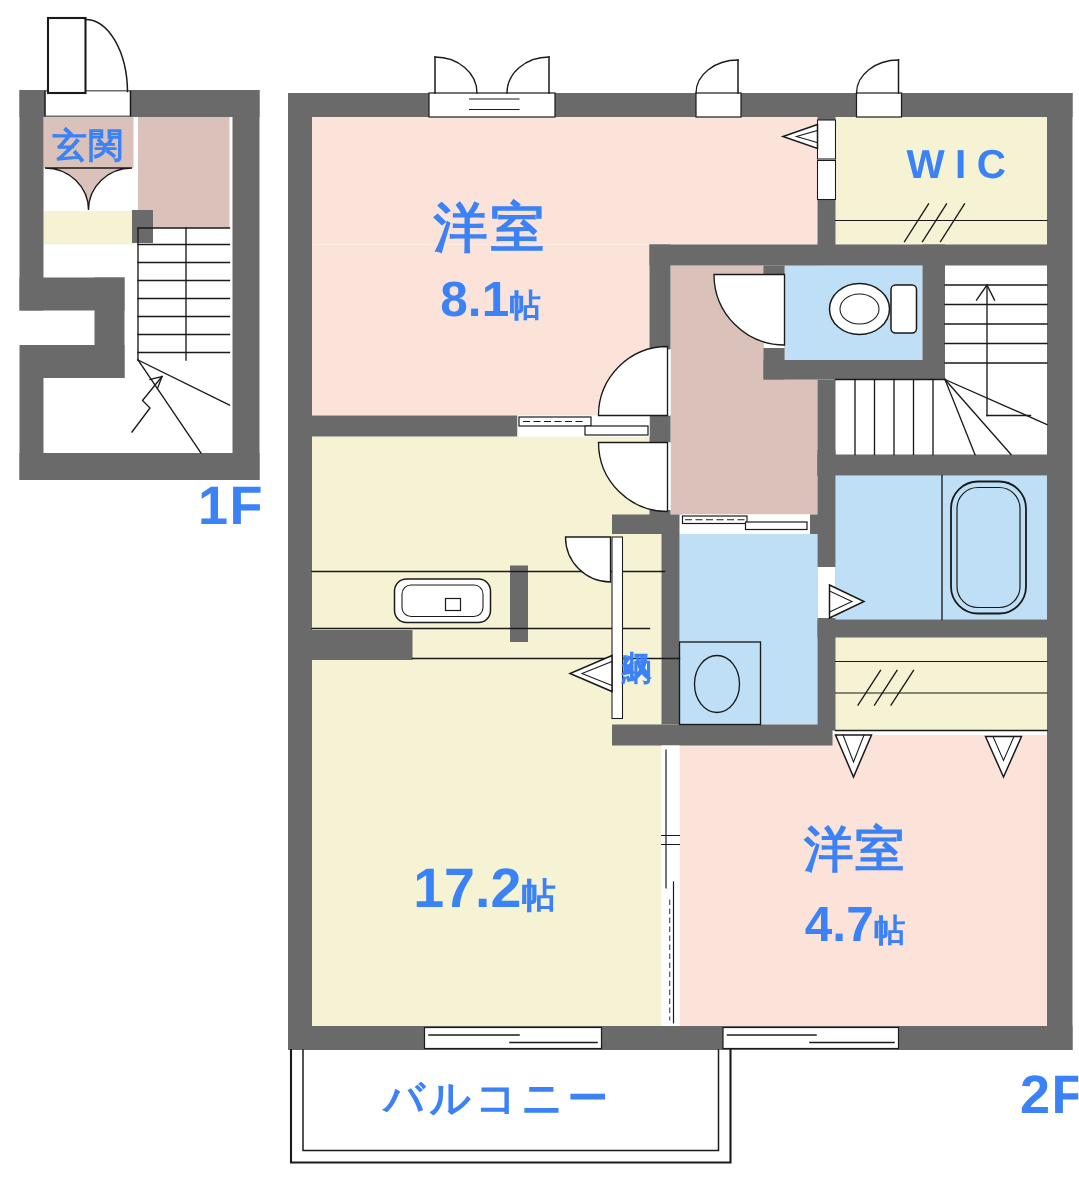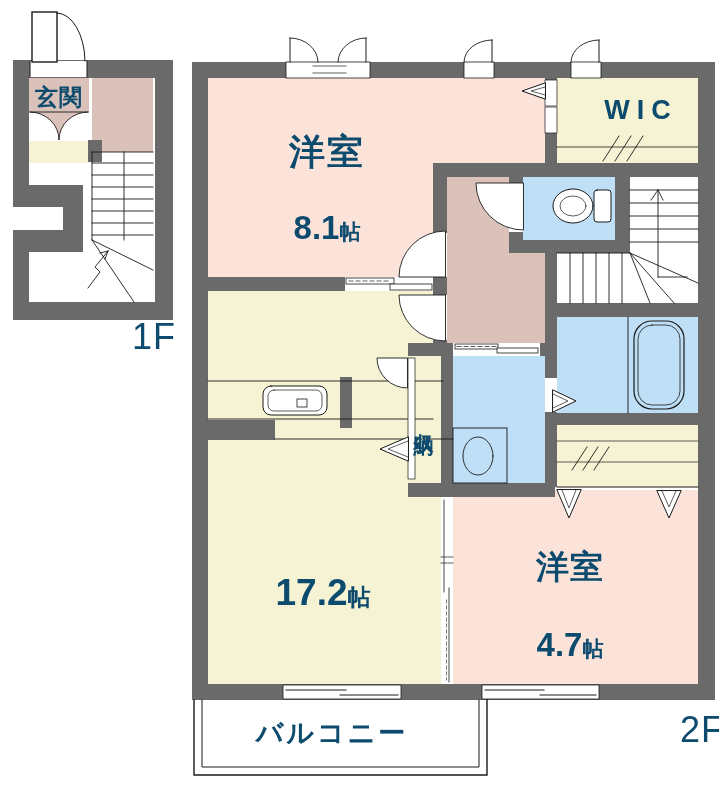--- a/index.html
+++ b/index.html
@@ -7,34 +7,34 @@
     --pink:#fbe3d9;
     --mauve:#dac2ba;
     --cream:#f5f3d3;
     --blue:#bedff5;
     --line:#1a1a1a;
   }
   html,body{margin:0;padding:0;background:#ffffff;}
   #plan{position:relative;width:719px;height:787px;background:#ffffff;
         font-family:"Liberation Sans","DejaVu Sans",sans-serif;overflow:hidden;}
   #plan svg{position:absolute;left:0;top:0;}
-  .lbl{position:absolute;transform:translate(-50%,-50%);color:#0c4a6e;white-space:nowrap;
+  .lbl{position:absolute;transform:translate(-50%,-50%);color:#3b82f6;white-space:nowrap;
        text-align:center;line-height:1;}
   .room-name{font-size:36px;font-weight:600;letter-spacing:2px;}
-  .room-size{font-size:33px;font-weight:600;margin-top:28px;}
+  .room-size{font-size:33px;font-weight:600;}
   .room-size .unit{font-size:21px;font-weight:600;}
   .wic{font-size:27px;font-weight:700;letter-spacing:7px;margin-left:12px;}
   .ldk{font-size:42px;font-weight:600;letter-spacing:9px;}
   .ldk-size{font-size:37px;font-weight:600;}
   .ldk-size .unit{font-size:23px;}
   .small-name{font-size:33px;font-weight:600;letter-spacing:1px;}
   .storage{font-size:20px;font-weight:600;writing-mode:vertical-rl;letter-spacing:2px;}
   .balcony{font-size:27px;font-weight:600;letter-spacing:3px;}
   .entrance{font-size:23px;font-weight:700;letter-spacing:1px;}
-  .floor{font-size:36px;font-weight:400;letter-spacing:1px;}
+  .floor{font-size:36px;font-weight:700;letter-spacing:1px;}
 </style>
 </head>
 <body>
 
 <div id="plan">
 <svg width="719" height="787" viewBox="0 0 719 787">
   <g stroke-linecap="square">
 
   <g>
     <rect x="13" y="60" width="160" height="260" fill="#ffffff"></rect>

